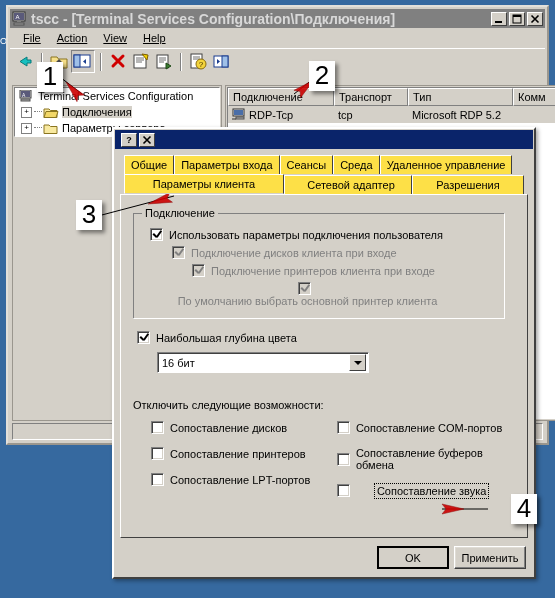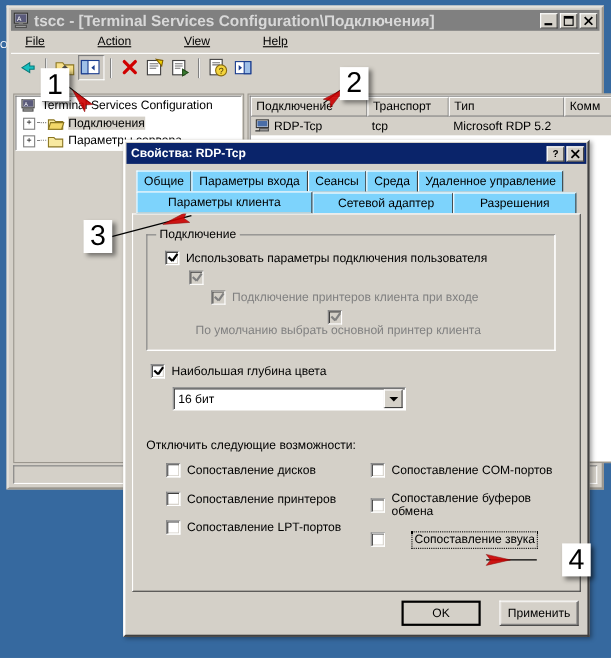--- a/index.html
+++ b/index.html
@@ -27,21 +27,21 @@
     display:flex;align-items:center;padding:0 2px;
   }
   .titlebar .tb-icon{width:16px;height:15px;flex:0 0 16px;margin-right:3px;position:relative;}
   .tb-title{color:#d8d8d8;font-weight:bold;font-size:14px;white-space:nowrap;overflow:hidden;flex:1;}
   .tb-btns{display:flex;gap:2px;}
   .tb-btn{
     width:16px;height:14px;background:#d4d0c8;font-size:9px;line-height:12px;text-align:center;
     border-top:1px solid #ffffff;border-left:1px solid #ffffff;border-right:1px solid #404040;border-bottom:1px solid #404040;
     color:#000;font-family:"Liberation Sans",sans-serif;box-sizing:border-box;overflow:hidden;
   }
-  .menubar{height:18px;display:flex;align-items:center;padding:0 5px;margin:1px 2px 0 2px;gap:32px;}
+  .menubar{height:18px;display:flex;align-items:center;padding:0 5px;margin:1px 2px 0 2px;}
   .menuitem{padding:2px 8px;color:#000;font-size:11px;}
   .menuitem u{text-decoration:underline;}
   .toolbar{
     height:25px;margin:1px 2px 0 2px;display:flex;align-items:center;padding-left:4px;gap:1px;
     border-top:1px solid #ffffff;
   }
   .tbsep{width:1px;height:18px;background:#808080;border-right:1px solid #fff;margin:0 4px;}
   .tbicon{width:22px;height:21px;position:relative;display:inline-block;}
   .tbicon.pressed{border:1px solid #808080;border-right-color:#fff;border-bottom-color:#fff;background:#cdc9c2;}
 
@@ -83,21 +83,21 @@
   }
   .dlg-title{height:19px;background:#0a246a;display:flex;align-items:center;padding:0 2px 0 4px;margin:1px;}
   .dlg-title .t{color:#fff;font-weight:bold;font-size:11px;flex:1;}
   .dlg-btn{width:16px;height:14px;background:#d4d0c8;font-size:9px;line-height:12px;text-align:center;
     border-top:1px solid #ffffff;border-left:1px solid #ffffff;border-right:1px solid #404040;border-bottom:1px solid #404040;
     box-sizing:border-box;margin-left:2px;font-weight:bold;}
 
   .tabstrip{margin:6px 6px 0 6px;}
   .tabrow{display:flex;align-items:flex-end;height:19px;padding-left:4px;}
   .tab{
-    background:#7dd3fc;padding:3px 6px 2px 6px;font-size:11px;height:19px;box-sizing:border-box;
+    background:#fde047;padding:3px 6px 2px 6px;font-size:11px;height:19px;box-sizing:border-box;
     border-top:1px solid #ffffff;border-left:1px solid #ffffff;border-right:1px solid #404040;
     white-space:nowrap;margin-right:0px;position:relative;
   }
   .tab.active{z-index:5;font-weight:normal;}
   .tabbody{
     margin:0 6px 0 6px;height:344px;background:#d4d0c8;position:relative;
     border-top:1px solid #ffffff;border-left:1px solid #ffffff;border-right:1px solid #404040;border-bottom:1px solid #404040;
     box-sizing:border-box;
   }
   .group{
@@ -125,21 +125,21 @@
     border-top:1px solid #808080;border-left:1px solid #808080;border-right:1px solid #ffffff;border-bottom:1px solid #ffffff;
     box-shadow:inset 1px 1px 0 #404040;
     padding-left:4px;font-size:11px;
   }
   .combo .arrowbtn{
     margin-left:auto;width:17px;height:17px;background:#d4d0c8;margin-right:2px;display:flex;align-items:center;justify-content:center;
     border-top:1px solid #ffffff;border-left:1px solid #ffffff;border-right:1px solid #404040;border-bottom:1px solid #404040;box-sizing:border-box;
   }
   .tri-down{width:0;height:0;border-left:4px solid transparent;border-right:4px solid transparent;border-top:4px solid #000;}
 
-  .btnrow{position:absolute;right:8px;bottom:8px;display:flex;gap:17px;text-align:right;}
+  .btnrow{position:absolute;right:8px;bottom:8px;display:flex;gap:5px;text-align:right;}
   .btn{
     width:72px;height:23px;background:#d4d0c8;font-size:11px;display:flex;align-items:center;justify-content:center;
     border-top:1px solid #ffffff;border-left:1px solid #ffffff;border-right:1px solid #404040;border-bottom:1px solid #404040;
     box-sizing:border-box;box-shadow:inset -1px -1px 0 #808080, inset 1px 1px 0 #dfdcd5;
   }
   .btn.default{border:2px solid #000;box-shadow:none;}
   .btn.default .cap{border:0;}
 
   
   .anno{position:absolute;background:#ffffff;color:#000;font-family:"Liberation Sans",sans-serif;
@@ -319,21 +319,20 @@
       </div>
     </div>
   </div>
 
   <div class="statusbar"></div>
 </div>
 
 <div class="dialog">
 
   <div class="dlg-title">
-    <div class="t">Свойства: RDP-Tcp</div>
     <div class="dlg-btn">?</div>
     <div class="dlg-btn">
       <svg width="14" height="12" viewBox="0 0 14 12">
           <path d="M3.5 2.5 L10.5 9.5 M10.5 2.5 L3.5 9.5" stroke="#000" stroke-width="1.6"></path>
         </svg>
     </div>
   </div>
 
   <div class="tabstrip">
     <div class="tabrow">
@@ -360,20 +359,21 @@
         <div class="cbrow">
           <span class="cb">
               <span class="tick"></span>
             </span>
           <span>Использовать параметры подключения пользователя</span>
         </div>
         <div class="cbrow" style="margin-left:22px;margin-top:5px;">
           <span class="cb dis">
               <span class="tick"></span>
             </span>
+          <span class="lbl-dis">Подключение дисков клиента при входе</span>
         </div>
         <div class="cbrow" style="margin-left:22px;margin-top:5px;padding-left:20px;">
           <span class="cb dis">
               <span class="tick"></span>
             </span>
           <span class="lbl-dis">Подключение принтеров клиента при входе</span>
         </div>
         <div class="cbrow" style="margin-left:22px;margin-top:5px;flex-direction:column;">
           <span class="cb dis">
               <span class="tick"></span>

